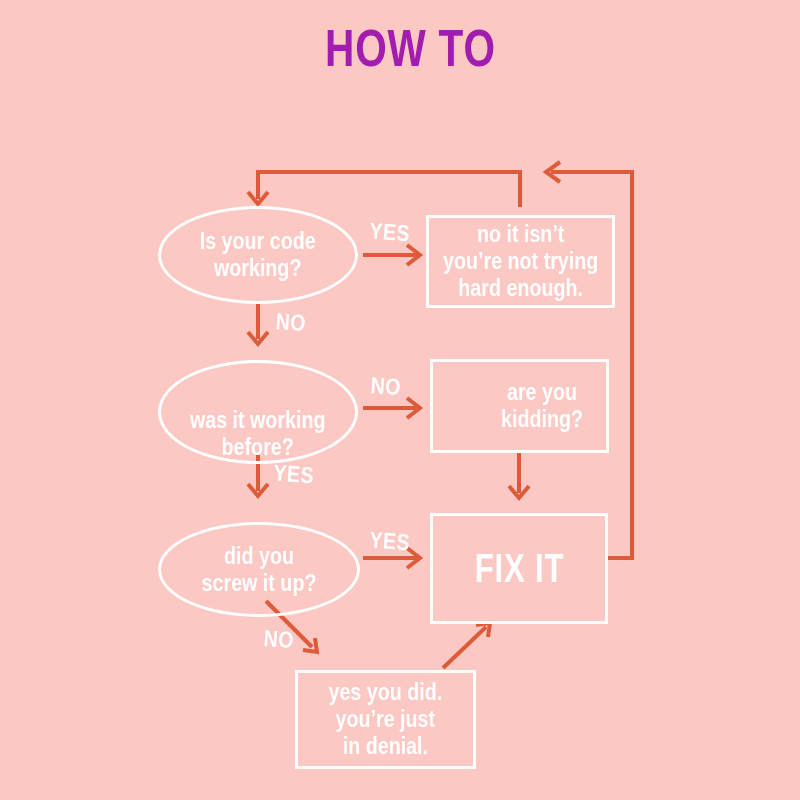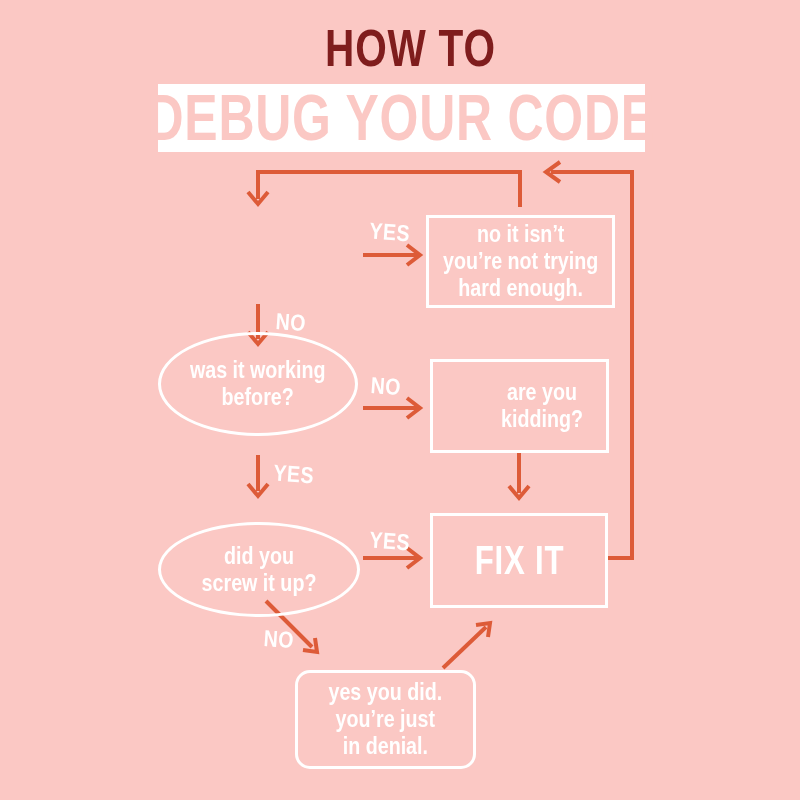--- a/index.html
+++ b/index.html
@@ -11,21 +11,21 @@
   }
   .canvas {
     position: relative;
     width: 800px; height: 800px;
     background: #fbc8c4;
   }
   
   .kicker {
     position: absolute; top: 22px; left: 0; right: 0;
     text-align: center;
-    color: #7f1d1d;
+    color: #a21caf;
     font-size: 52px; font-weight: 700;
     line-height: 1;
     padding-left: 20px;
   }
   .kicker .squeeze { display: inline-block; transform: scaleX(.78); letter-spacing: 1px; }
   .banner {
     position: absolute; left: 158px; top: 84px;
     width: 487px; height: 68px;
     background: #ffffff;
     display: flex; align-items: center; justify-content: center;
@@ -53,25 +53,25 @@
     color: #ffffff; font-weight: 700; text-align: center;
     font-size: 24px; line-height: 1.12;
     transform: scaleX(.82);
     white-space: nowrap;
   }
   .node-text .ln { display: block; }
   .fix-text { font-size: 40px; transform: scaleX(.78); letter-spacing: 1px; }
   
   .n-q1 { left: 158px; top: 206px; width: 200px; height: 98px; }
   .n-a1 { left: 426px; top: 207px; width: 189px; height: 93px; margin-top: 8px; }
-  .n-q2 { left: 158px; top: 332px; width: 200px; height: 104px; }
+  .n-q2 { left: 158px; top: 360px; width: 200px; height: 104px; align-items: flex-end; }
   .n-a2 { left: 430px; top: 359px; width: 179px; height: 94px; padding-left: 44px; }
   .n-q3 { left: 158px; top: 522px; width: 202px; height: 95px; }
-  .n-fx { left: 430px; top: 513px; width: 178px; height: 95px; }
-  .n-a4 { left: 295px; top: 670px; width: 181px; height: 99px; border-radius: 15px; }
+  .n-fx { left: 430px; top: 513px; width: 178px; height: 111px; }
+  .n-a4 { left: 295px; top: 670px; width: 181px; height: 99px; }
   
   .edge-label {
     position: absolute;
     color: #ffffff; font-weight: 700; font-size: 23px;
     line-height: 1;
     transform: rotate(4deg) scaleX(.85);
     letter-spacing: .5px;
   }
   .l-yes1 { left: 366px; top: 221px; }
   .l-no1  { left: 273px; top: 311px; }
@@ -80,23 +80,20 @@
   .l-yes3 { left: 366px; top: 530px; }
   .l-no3  { left: 261px; top: 628px; }
 </style>
 </head>
 <body>
 
 <div class="canvas">
 
   <div class="kicker">
     <span class="squeeze">HOW TO</span>
-  </div>
-  <div class="banner">
-    <span class="banner-text">DEBUG YOUR CODE</span>
   </div>
 
   <svg class="arrows" viewBox="0 0 800 800">
     <g stroke="#dd5b38" stroke-width="4" fill="none" stroke-linejoin="miter" stroke-linecap="butt">
 
       <path d="M363 255 H417"></path>
       <path d="M407 245 L420 255 L407 265"></path>
 
       <path d="M520 207 L520 172 L258 172 L258 199"></path>
       <path d="M248 192 L258 204 L268 192"></path>
@@ -120,20 +117,26 @@
       <path d="M407 548 L420 558 L407 568"></path>
 
       <path d="M266 601 L312 647"></path>
       <path d="M303 650 L317 652 L315 638"></path>
 
       <path d="M443 668 L486 627"></path>
       <path d="M476 625 L490 623 L488 637"></path>
     </g>
   </svg>
 
+  <div class="node ellipse n-q1">
+    <div class="node-text">
+      <span class="ln">Is your code</span>
+      <span class="ln">working?</span>
+    </div>
+  </div>
 
   <div class="node ellipse n-q2">
     <div class="node-text">
       <span class="ln">was it working</span>
       <span class="ln">before?</span>
     </div>
   </div>
 
   <div class="node ellipse n-q3">
     <div class="node-text">

